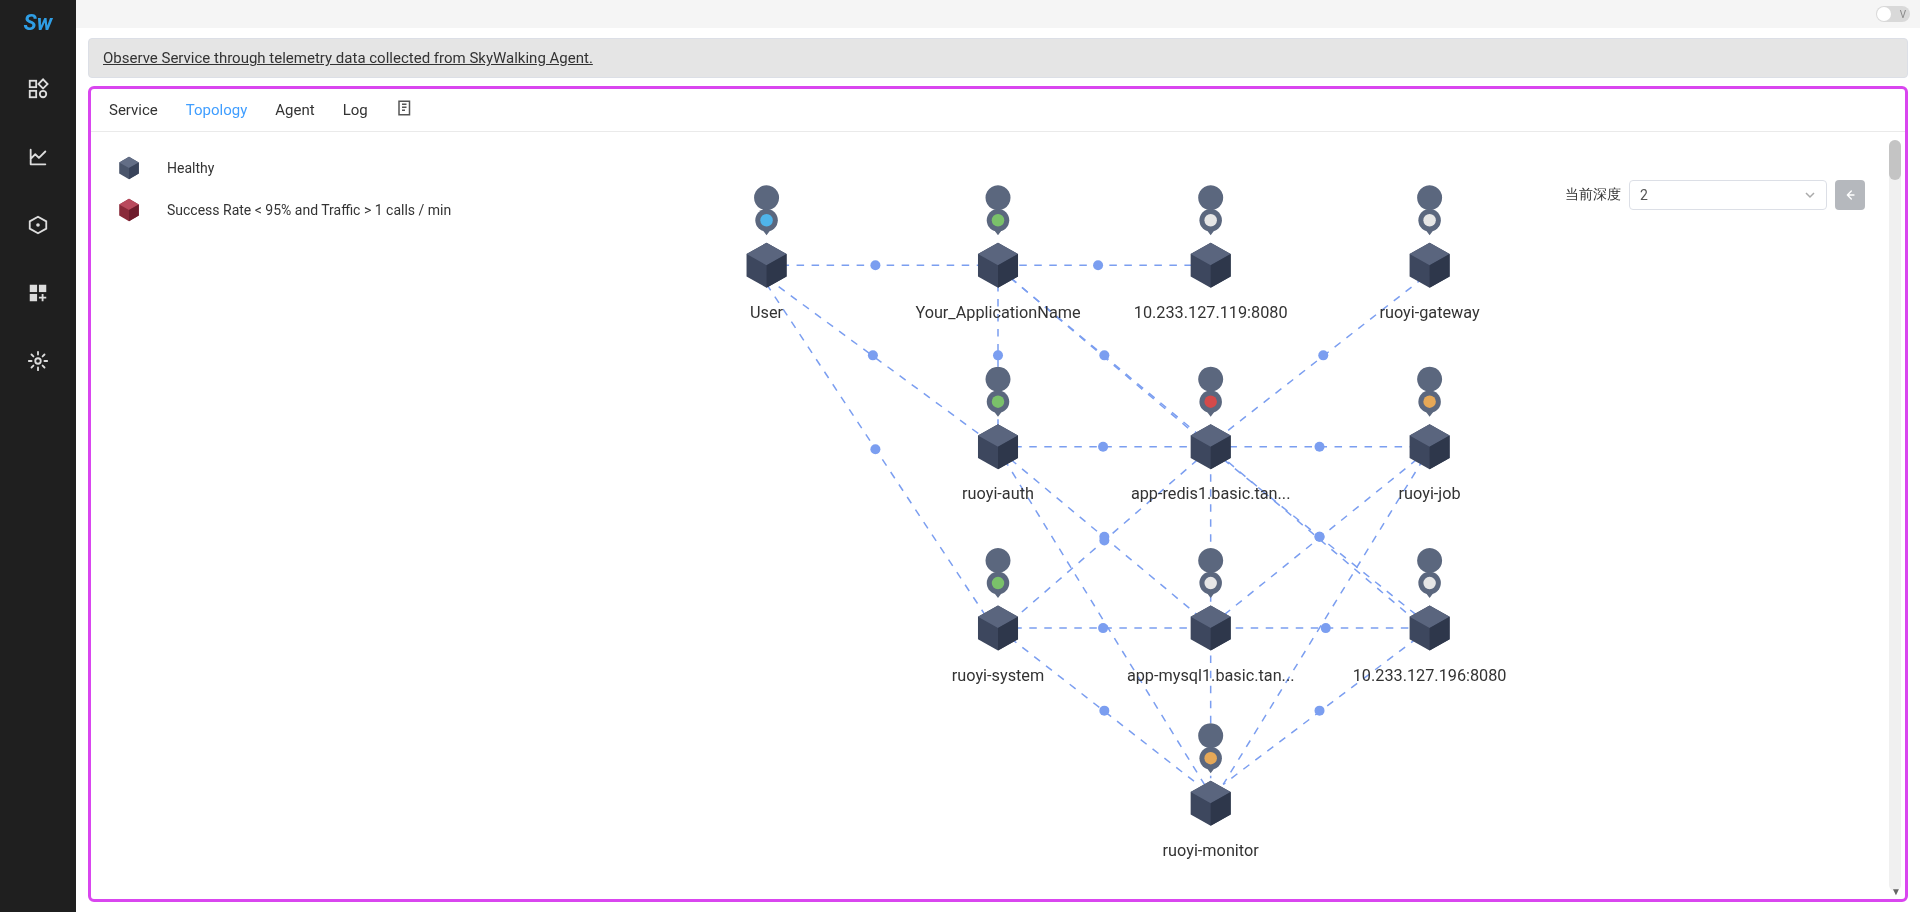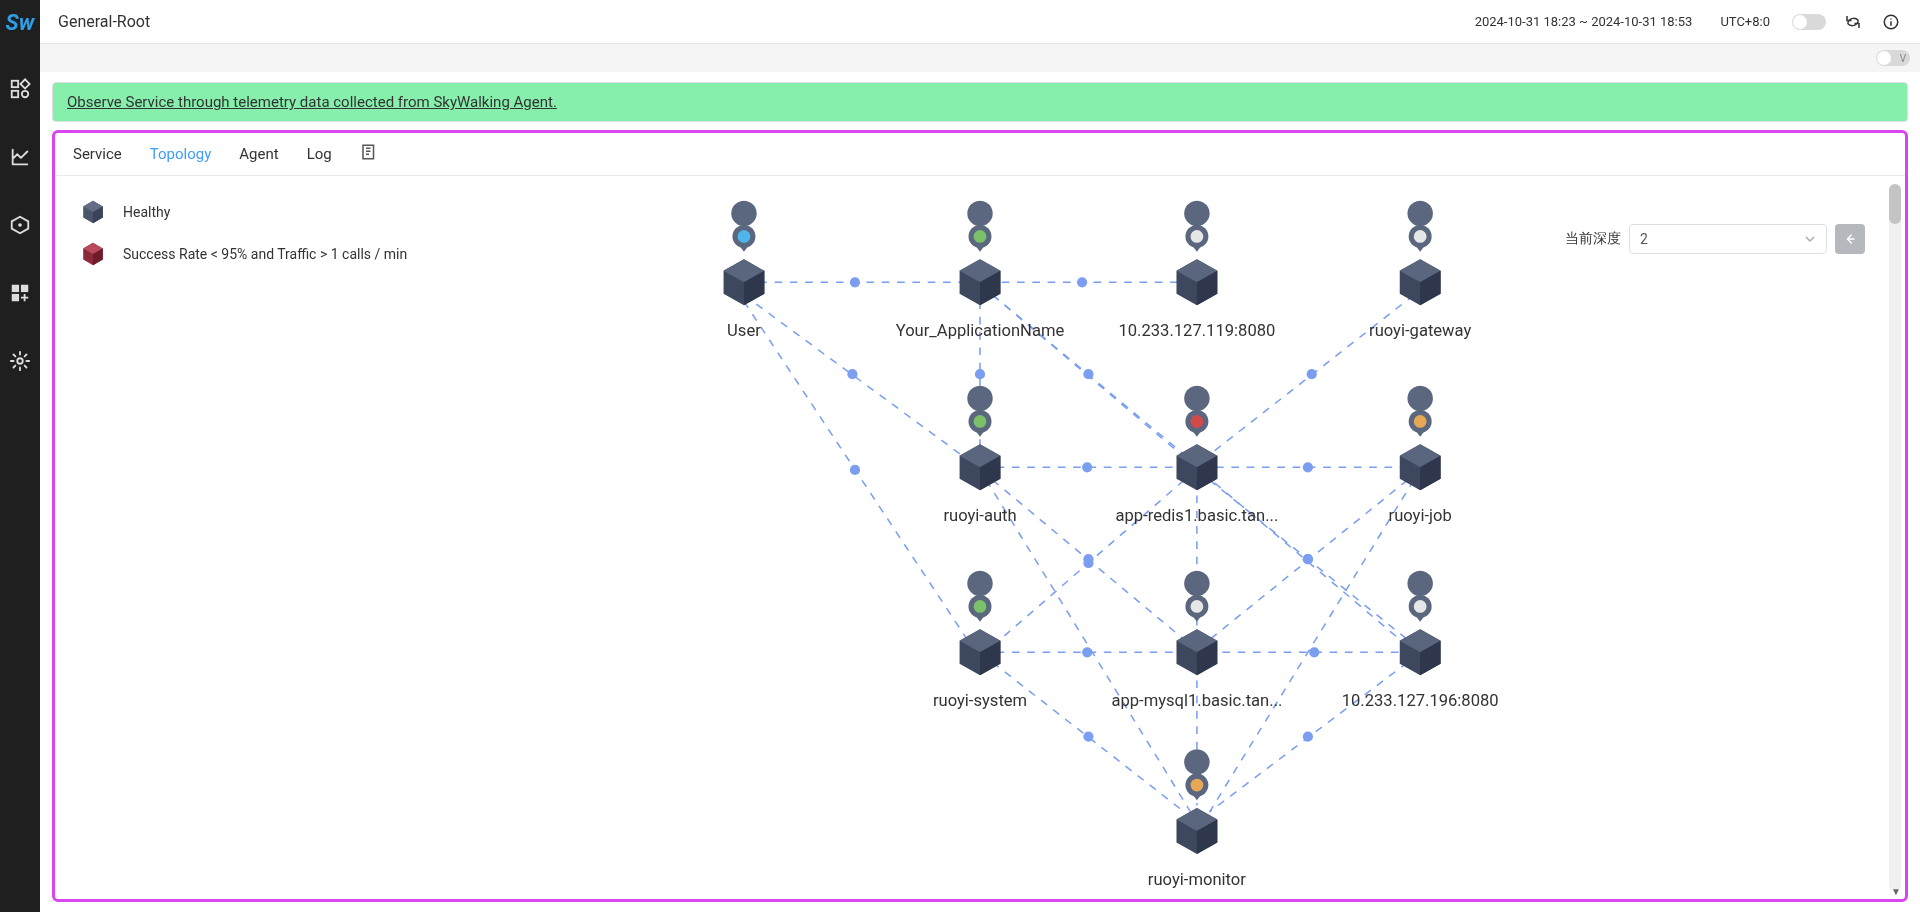--- a/index.html
+++ b/index.html
@@ -1,46 +1,46 @@
 <!DOCTYPE html>
 <html><head>
 <meta charset="utf-8">
 <style>
 * { box-sizing: border-box; margin: 0; padding: 0; }
 body { font-family: -apple-system, BlinkMacSystemFont, "Segoe UI", Roboto, Arial, sans-serif; font-size: 14px; color: #333; background: #fff; overflow: hidden; }
 .app { display: flex; height: 100vh; }
-.sidebar { width: 40px; background: #1f1f1f; display: flex; flex-direction: column; align-items: center; padding-top: 10px; }
+.sidebar { width: 76px; background: #1f1f1f; display: flex; flex-direction: column; align-items: center; padding-top: 10px; }
 .sidebar .logo { color: #2f9ee5; font-weight: bold; font-style: italic; font-size: 22px; margin-bottom: 20px; }
 .sidebar .nav-icon { width: 28px; height: 28px; margin: 20px 0; display: flex; align-items: center; justify-content: center; cursor: pointer; color: #bbb; }
 .main { flex: 1; display: flex; flex-direction: column; background: #fff; min-width: 0; }
 .topbar { height: 44px; border-bottom: 1px solid #e6e6e6; display: flex; align-items: center; padding: 0 18px; gap: 16px; }
 .topbar .title { font-size: 16px; color: #333; }
 .topbar .spacer { flex: 1; }
 .topbar .time-range { font-size: 13px; color: #333; }
 .topbar .tz { font-size: 13px; color: #333; margin-left: 12px; }
 .switch { width: 34px; height: 16px; background: #d9d9d9; border-radius: 10px; position: relative; display: inline-block; vertical-align: middle; margin-left: 6px; }
 .switch::after { content: ""; position: absolute; top: 1px; left: 1px; width: 14px; height: 14px; background: #fff; border-radius: 50%; }
 .icon-btn { width: 22px; height: 22px; display: inline-flex; align-items: center; justify-content: center; cursor: pointer; color: #555; }
 .subbar { background: #f5f5f5; height: 28px; display: flex; align-items: center; justify-content: flex-end; padding: 0 10px; }
 .v-switch { width: 34px; height: 16px; background: #d9d9d9; border-radius: 10px; position: relative; display: flex; align-items: center; justify-content: flex-end; padding-right: 4px; color: #888; font-size: 10px; }
 .v-switch::before { content: ""; position: absolute; top: 1px; left: 1px; width: 14px; height: 14px; background: #fff; border-radius: 50%; }
 .content-wrap { padding: 10px 12px; flex: 1; display: flex; flex-direction: column; min-height: 0; }
-.desc-box { border: 1px solid #dcdfe6; border-radius: 4px; padding: 10px 14px; background: #86efac; }
+.desc-box { border: 1px solid #dcdfe6; border-radius: 4px; padding: 10px 14px; background: #e5e5e5; }
 .desc-box span { text-decoration: underline; font-size: 15px; color: #333; }
 .panel { border: 3px solid #d946ef; border-radius: 6px; margin-top: 8px; flex: 1; display: flex; flex-direction: column; background: #fff; overflow: hidden; min-height: 0; }
 .tabs { display: flex; align-items: center; gap: 28px; padding: 10px 18px; border-bottom: 1px solid #eaeaea; font-size: 15px; }
 .tab { cursor: pointer; color: #333; }
 .tab.active { color: #409eff; }
 .tab-icon { color: #555; cursor: pointer; }
 .canvas-wrap { flex: 1; position: relative; overflow: hidden; }
 .scrollbar-v { position: absolute; right: 4px; top: 8px; bottom: 8px; width: 12px; background: #f0f0f0; border-radius: 6px; }
 .scrollbar-v .thumb { position: absolute; top: 0; left: 0; right: 0; height: 40px; background: #c4c4c4; border-radius: 6px; }
 .arrow-down { position: absolute; right: 4px; bottom: 2px; color: #666; font-size: 10px; cursor:pointer; }
 .legend { position: absolute; top: 22px; left: 24px; }
-.legend-row { display: flex; align-items: center; gap: 16px; margin-bottom: 14px; font-size: 14px; color: #333; }
+.legend-row { display: flex; align-items: center; gap: 24px; margin-bottom: 14px; font-size: 14px; color: #333; }
 .legend-cube { width: 28px; height: 28px; }
 .depth-ctrl { position: absolute; top: 48px; right: 40px; display: flex; align-items: center; gap: 8px; font-size: 14px; color: #333; }
 .depth-label {}
 .depth-select { width: 198px; height: 30px; border: 1px solid #dcdfe6; border-radius: 4px; background: #fff; display: flex; align-items: center; justify-content: space-between; padding: 0 10px; cursor: pointer; color: #555; font-size:14px; }
 .back-btn { width: 30px; height: 30px; background: #b5b8bd; border-radius: 4px; display: flex; align-items: center; justify-content: center; color: #fff; cursor: pointer; }
 svg.topo { width: 100%; height: 100%; }
 .edge { stroke: #7b9ef0; stroke-width: 1.2; stroke-dasharray: 6 6; fill: none; }
 .edge-dot { fill: #7b9ef0; }
 .node-label { font-size: 13px; fill: #333; text-anchor: middle; }
 </style>
@@ -79,39 +79,20 @@
     </div>
     <div class="nav-icon">
       <svg width="22" height="22" viewBox="0 0 24 24" fill="none">
           <circle cx="12" cy="12" r="3" stroke="#ddd" stroke-width="2"></circle>
           <path d="M12 2 V5 M12 19 V22 M4.9 4.9 L7 7 M17 17 L19.1 19.1 M2 12 H5 M19 12 H22 M4.9 19.1 L7 17 M17 7 L19.1 4.9" stroke="#ddd" stroke-width="2" stroke-linecap="round"></path>
         </svg>
     </div>
   </div>
 
   <div class="main">
-    <div class="topbar">
-      <span class="title">General-Root</span>
-      <span class="spacer"></span>
-      <span class="time-range">2024-10-31 18:23 ~ 2024-10-31 18:53</span>
-      <span class="tz">UTC+8:0</span>
-      <span class="switch"></span>
-      <span class="icon-btn">
-        <svg width="18" height="18" viewBox="0 0 24 24" fill="none">
-            <path d="M4 4 V10 H10 M20 20 V14 H14 M5 14 A8 8 0 0 0 19 10 M19 10 A8 8 0 0 0 5 14" stroke="#333" stroke-width="2" fill="none"></path>
-          </svg>
-      </span>
-      <span class="icon-btn">
-        <svg width="18" height="18" viewBox="0 0 24 24" fill="none">
-            <circle cx="12" cy="12" r="9" stroke="#333" stroke-width="2"></circle>
-            <circle cx="12" cy="8" r="1" fill="#333"></circle>
-            <path d="M12 11 V17" stroke="#333" stroke-width="2"></path>
-          </svg>
-      </span>
-    </div>
 
     <div class="subbar">
       <span class="v-switch">
           <span>V</span>
         </span>
     </div>
 
     <div class="content-wrap">
       <div class="desc-box">
         <span>Observe Service through telemetry data collected from SkyWalking Agent.</span>

